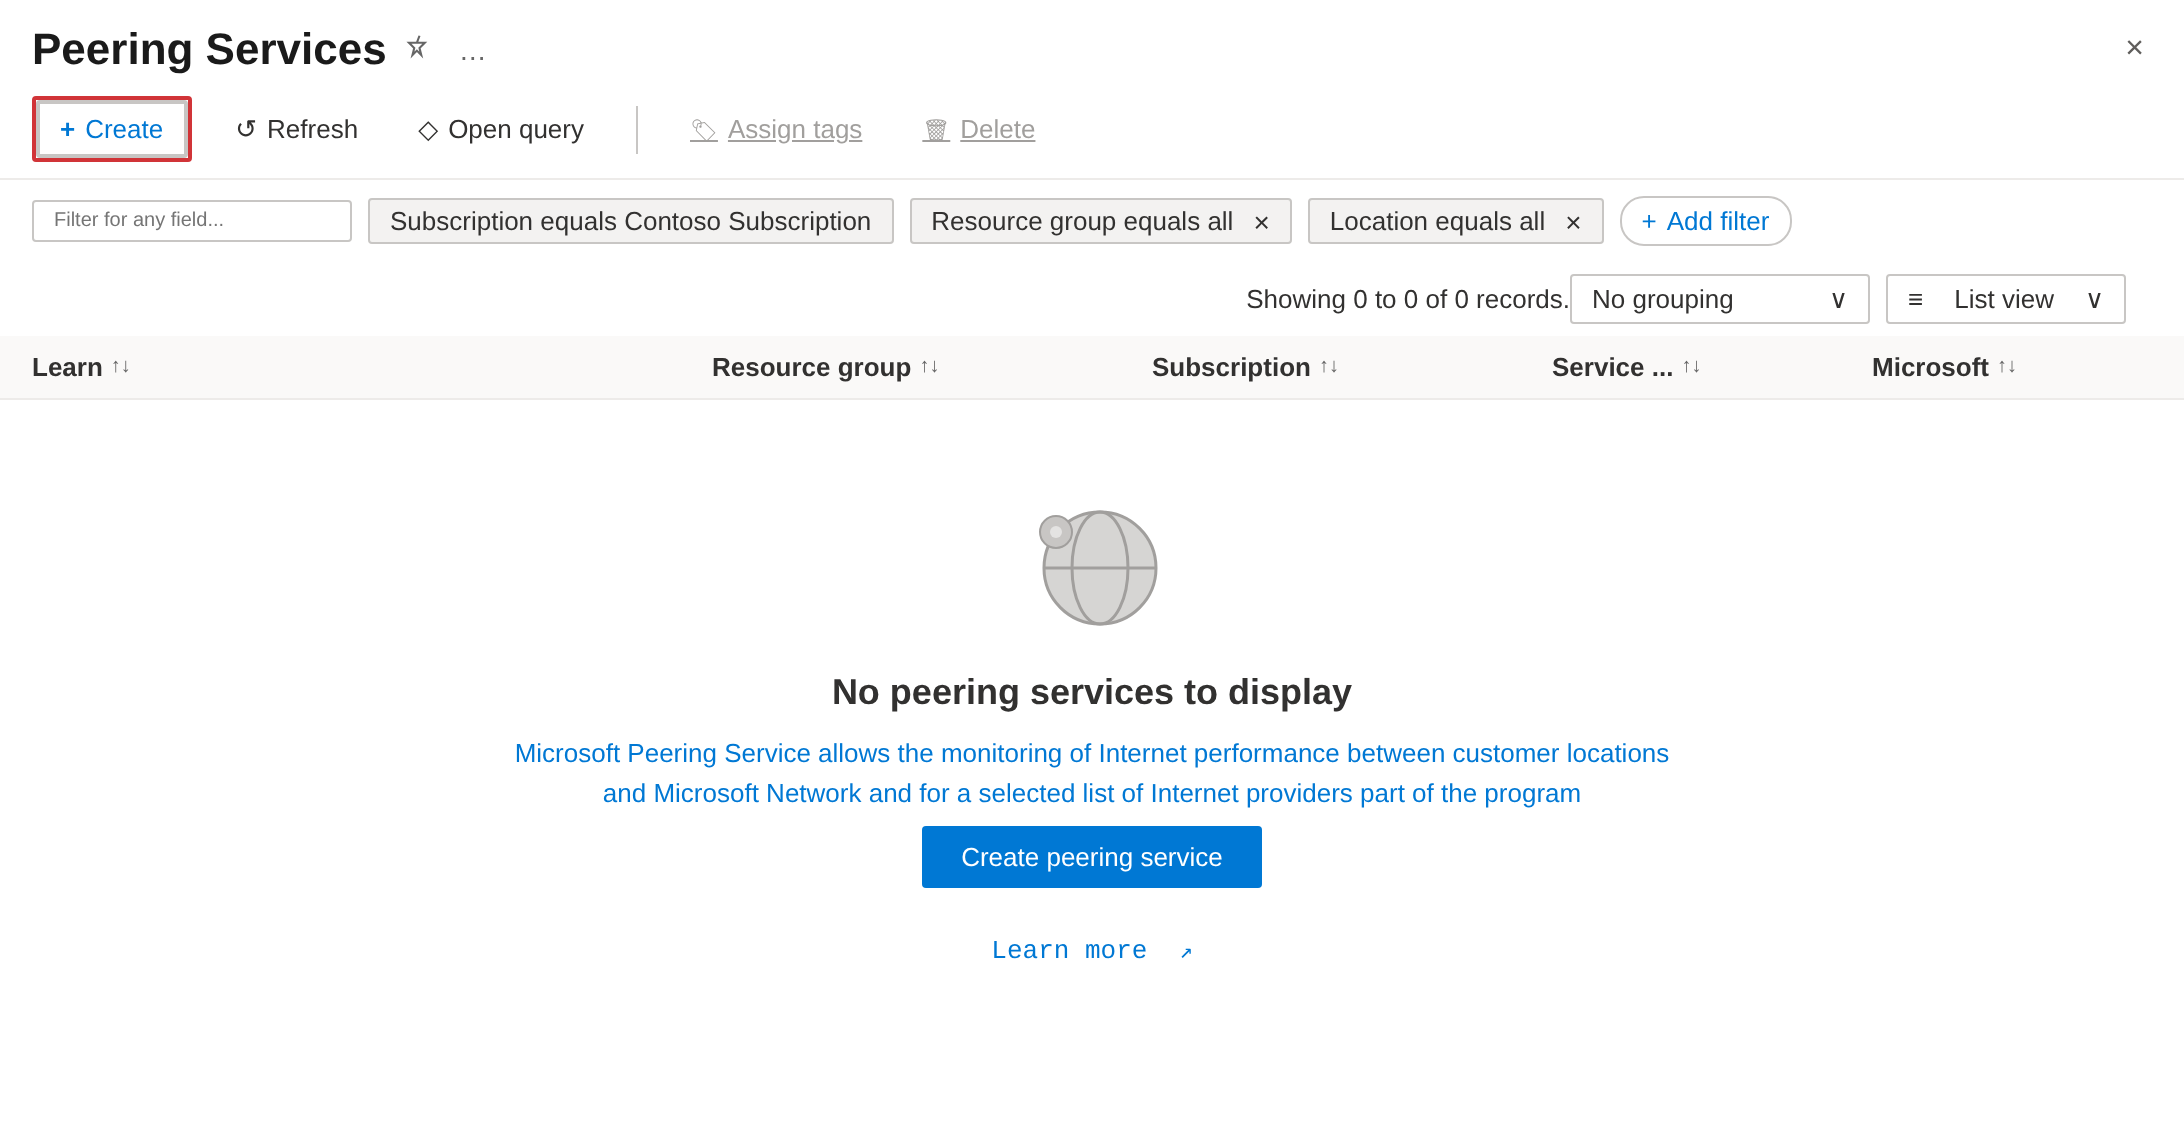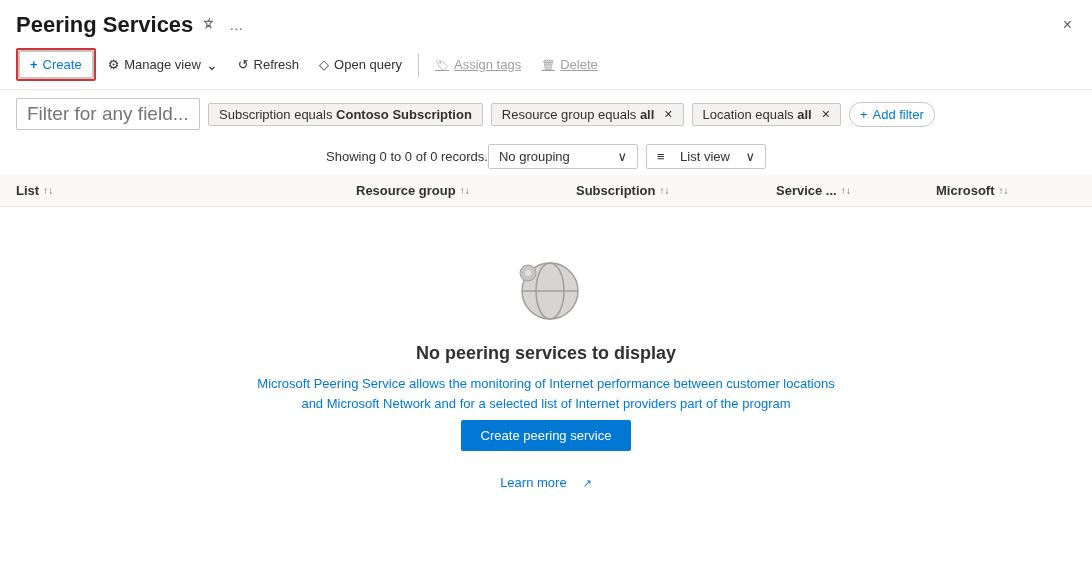--- a/index.html
+++ b/index.html
@@ -7,52 +7,52 @@
 
     .title-bar { display: flex; align-items: center; justify-content: space-between; padding: 12px 16px 2px 16px; }
     .title-left { display: flex; flex-direction: column; }
     .title-main { display: flex; align-items: center; gap: 4px; }
     .page-title { font-size: 22px; font-weight: 600; color: #1a1a1a; }
     .title-icons { display: flex; gap: 6px; align-items: center; }
     .title-icon-btn { background: none; border: none; cursor: pointer; color: #666; font-size: 14px; padding: 2px 4px; }
     .subtitle { font-size: 12px; color: #666; margin-top: 1px; }
     .close-btn { background: none; border: none; cursor: pointer; font-size: 16px; color: #605e5c; padding: 4px; }
 
-    .toolbar { display: flex; align-items: center; gap: 4px; padding: 8px 16px; border-bottom: 1px solid #edebe9; flex-wrap: wrap; }
+    .toolbar { display: flex; align-items: center; gap: 14px; padding: 8px 16px; border-bottom: 1px solid #edebe9; flex-wrap: wrap; }
     .toolbar-btn { display: flex; align-items: center; gap: 5px; background: none; border: 1px solid #c8c6c4; border-radius: 2px; padding: 5px 10px; cursor: pointer; font-size: 13px; color: #0078d4; white-space: nowrap; }
     .create-btn { border: 2px solid #c8c6c4; font-weight: 500; }
     .create-btn-box { border: 2px solid #d13438; border-radius: 2px; display: inline-flex; }
     .toolbar-divider { width: 1px; height: 24px; background: #c8c6c4; margin: 0 4px; }
     .toolbar-btn-plain { display: flex; align-items: center; gap: 5px; background: none; border: none; padding: 5px 8px; cursor: pointer; font-size: 13px; color: #323130; white-space: nowrap; }
     .toolbar-btn-plain.disabled { color: #a19f9d; cursor: default; text-decoration: underline; }
 
     .filter-bar { display: flex; align-items: center; gap: 8px; padding: 8px 16px; flex-wrap: wrap; }
-    .filter-input { border: 1px solid #c8c6c4; border-radius: 2px; padding: 4px 10px; font-size: 19px; color: #605e5c; width: 184px; outline: none; }
+    .filter-input { border: 1px solid #c8c6c4; border-radius: 2px; padding: 4px 10px; font-size: 10px; color: #605e5c; width: 160px; outline: none; }
     .filter-chip { display: flex; align-items: center; gap: 6px; background: #f3f2f1; border: 1px solid #c8c6c4; border-radius: 2px; padding: 3px 10px; font-size: 13px; white-space: nowrap; }
-    .filter-chip .chip-strong { font-weight: 700; }
+    .filter-chip .chip-strong { font-weight: 400; }
     .filter-chip-close { background: none; border: none; cursor: pointer; color: #323130; font-size: 14px; padding: 0 0 0 4px; line-height: 1; }
     .add-filter-btn { display: flex; align-items: center; gap: 5px; background: none; border: 1px solid #c8c6c4; border-radius: 12px; padding: 4px 10px; cursor: pointer; font-size: 13px; color: #0078d4; white-space: nowrap; }
 
-    .results-bar { display: flex; align-items: center; justify-content: center; padding: 6px 29px; }
+    .results-bar { display: flex; align-items: center; justify-content: flex-end; padding: 6px 29px; }
     .results-text { font-size: 13px; color: #323130; }
     .results-right { display: flex; align-items: center; gap: 8px; }
     .grouping-select { display: flex; align-items: center; gap: 2px; border: 1px solid #c8c6c4; border-radius: 2px; padding: 4px 10px; cursor: pointer; font-size: 13px; background: #fff; min-width: 150px; justify-content: space-between; }
     .view-select { display: flex; align-items: center; gap: 6px; border: 1px solid #c8c6c4; border-radius: 2px; padding: 4px 10px; cursor: pointer; font-size: 13px; background: #fff; min-width: 120px; justify-content: space-between; }
 
     .table-header { display: grid; grid-template-columns: 1fr 220px 200px 160px 140px; padding: 8px 16px; border-bottom: 1px solid #edebe9; background: #faf9f8; }
     .col-header { font-size: 13px; font-weight: 600; color: #323130; display: flex; align-items: center; gap: 4px; }
     .sort-icon { font-size: 10px; color: #666; }
 
     .empty-state { display: flex; flex-direction: column; align-items: center; justify-content: center; padding: 40px 20px 20px; }
     .globe-icon-container { margin-bottom: 16px; position: relative; width: 80px; height: 80px; }
     .globe-svg { width: 80px; height: 80px; }
     .empty-title { font-size: 18px; font-weight: 600; color: #323130; margin-bottom: 10px; text-align: center; }
     .empty-desc { font-size: 13px; color: #0078d4; text-align: center; max-width: 580px; line-height: 1.5; margin-bottom: 7px; }
     .create-service-btn { background: #0078d4; color: #fff; border: none; border-radius: 2px; padding: 8px 20px; font-size: 13px; cursor: pointer; margin-bottom: 24px; }
-    .learn-more { display: flex; align-items: center; gap: 16px; color: #0078d4; font-size: 13px; text-decoration: none; cursor: pointer; background: none; border: none; }
+    .learn-more { display: flex; align-items: center; gap: 16px; color: #0078d4; font-size: 13px; text-decoration: none; cursor: pointer; background: none; border: none; font-family: Liberation Mono, monospace; }
 
     
     .icon-plus::before { content: '+'; font-weight: 600; }
     .icon-refresh::before { content: '↺'; }
     .icon-export::before { content: '↓'; }
     .icon-query::before { content: '◇'; }
     .icon-tag::before { content: '🏷'; font-size: 11px; }
     .icon-delete::before { content: '🗑'; font-size: 11px; }
     .icon-settings::before { content: '⚙'; }
     .icon-chevron::before { content: '⌄'; font-size: 14px; }
@@ -80,25 +80,20 @@
 </div>
 
 <div class="toolbar">
   <div class="create-btn-box">
     <button class="toolbar-btn create-btn">
       <span class="icon-plus"></span>
       <span>Create</span>
     </button>
   </div>
 
-  <button class="toolbar-btn-plain">
-    <span class="icon-settings"></span>
-    <span>Manage view</span>
-    <span class="icon-chevron"></span>
-  </button>
 
   <button class="toolbar-btn-plain">
     <span class="icon-refresh"></span>
     <span>Refresh</span>
   </button>
 
 
   <button class="toolbar-btn-plain">
     <span class="icon-query"></span>
     <span>Open query</span>
@@ -150,21 +145,21 @@
     <div class="view-select">
       <span>≡</span>
       <span>List view</span>
       <span>∨</span>
     </div>
   </div>
 </div>
 
 <div class="table-header">
   <div class="col-header">
-    <span>List</span>
+    <span>Learn</span>
     <span class="sort-icon">↑↓</span>
   </div>
   <div class="col-header">
     <span>Resource group</span>
     <span class="sort-icon">↑↓</span>
   </div>
   <div class="col-header">
     <span>Subscription</span>
     <span class="sort-icon">↑↓</span>
   </div>

